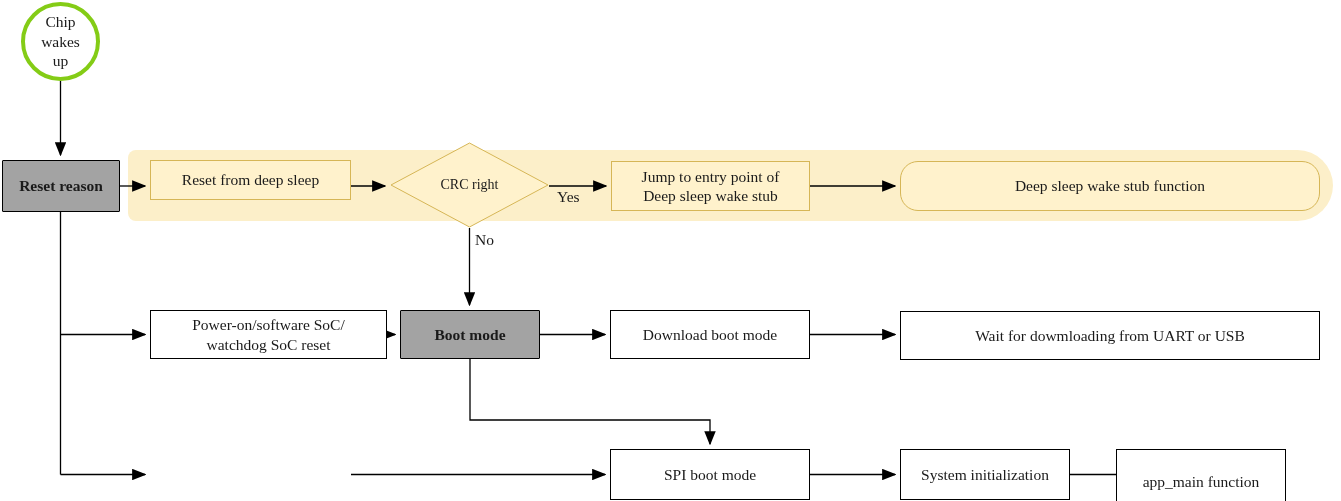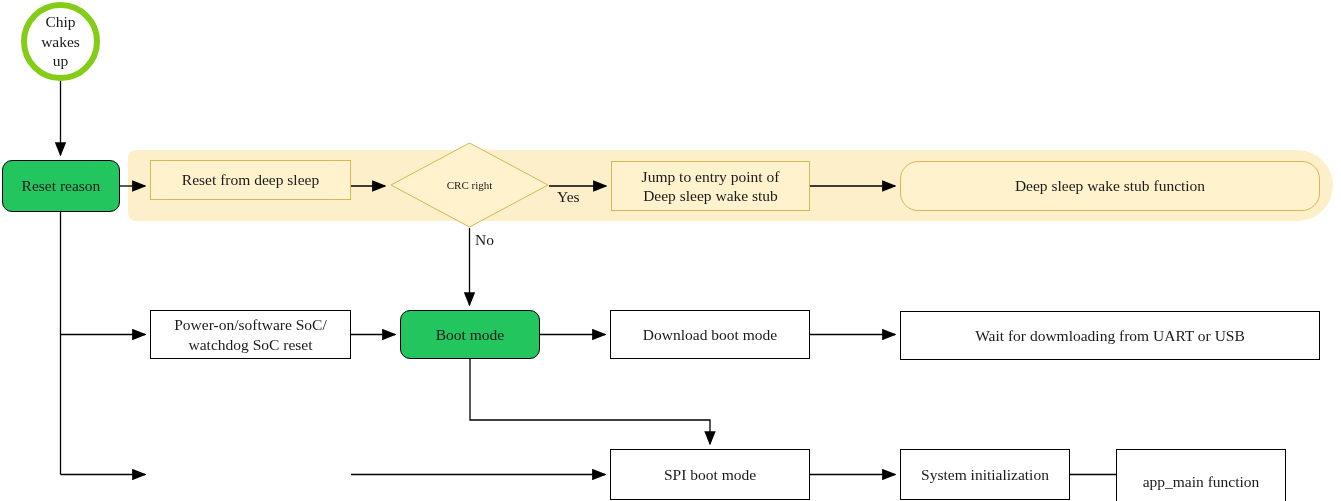--- a/index.html
+++ b/index.html
@@ -26,29 +26,29 @@
     align-items: center;
     justify-content: center;
     text-align: center;
     box-sizing: border-box;
     font-size: 15.5px;
     line-height: 1.25;
     white-space: pre-line;
     z-index: 3;
   }
   .rect        { background: #ffffff; border: 1px solid #000000; }
-  .rounded     { background: #22c55e; border: 1px solid #000000; border-radius: 10px; }
+  .rounded     { background: #a3a3a3; border: 1px solid #000000; border-radius: 1px; font-weight: bold; }
   .rect-yellow { background: #FFF2CC; border: 1px solid #D6B656; }
-  .circle      { background: #ffffff; border: 6px solid #84cc16; border-radius: 50%; }
+  .circle      { background: #ffffff; border: 4px solid #84cc16; border-radius: 50%; }
   .diamond-wrap { position: absolute; z-index: 3; }
   .diamond-wrap svg { display: block; }
   .diamond-label {
     position: absolute; inset: 0;
     display: flex; align-items: center; justify-content: center;
-    font-size: 11px; text-align: right;
+    font-size: 14px; text-align: right;
   }
   .edge-label {
     position: absolute;
     font-size: 15.5px;
     z-index: 4;
     background: transparent;
   }
 </style>
 </head>
 <body>
@@ -99,21 +99,21 @@
       <polygon points="79.5,1 158,43 79.5,85 1,43" fill="#FFF2CC" stroke="#D6B656" stroke-width="1"></polygon>
     </svg>
     <div class="diamond-label">CRC right</div>
   </div>
 
   <div class="node rect-yellow" style="left:611px; top:161px; width:199px; height:50px;">Jump to entry point of
 Deep sleep wake stub</div>
 
   <div class="node rect-yellow" style="left:900px; top:161px; width:420px; height:50px;border-radius:18px;">Deep sleep wake stub function</div>
 
-  <div class="node rect" style="left:150px; top:310px; width:201px; height:49px;text-align:center;">Power-on/software SoC/
+  <div class="node rect" style="left:150px; top:310px; width:237px; height:49px;text-align:center;">Power-on/software SoC/
 watchdog SoC reset</div>
 
   <div class="node rounded" style="left:400px; top:310px; width:140px; height:49px;">Boot mode</div>
 
   <div class="node rect" style="left:610px; top:310px; width:200px; height:49px;">Download boot mode</div>
 
   <div class="node rect" style="left:900px; top:311px; width:420px; height:49px;">Wait for dowmloading from UART or USB</div>
 
 
   <div class="node rect" style="left:610px; top:449px; width:200px; height:51px;">SPI boot mode</div>

